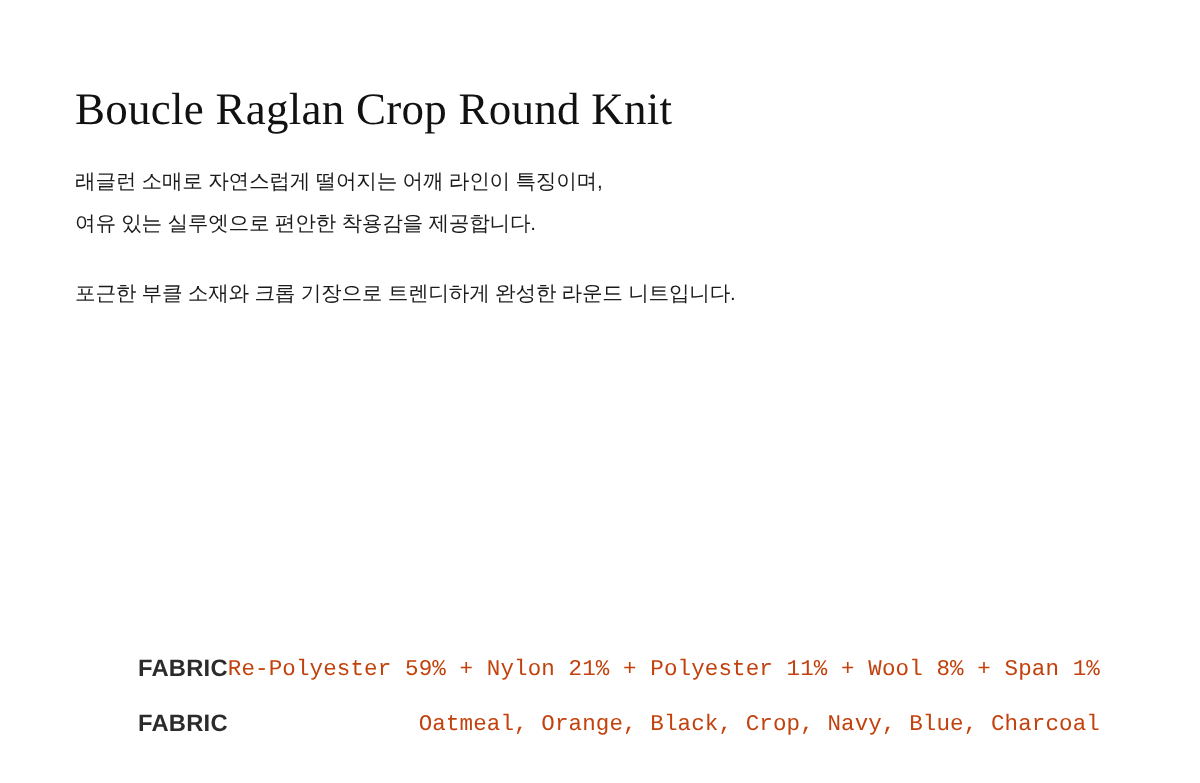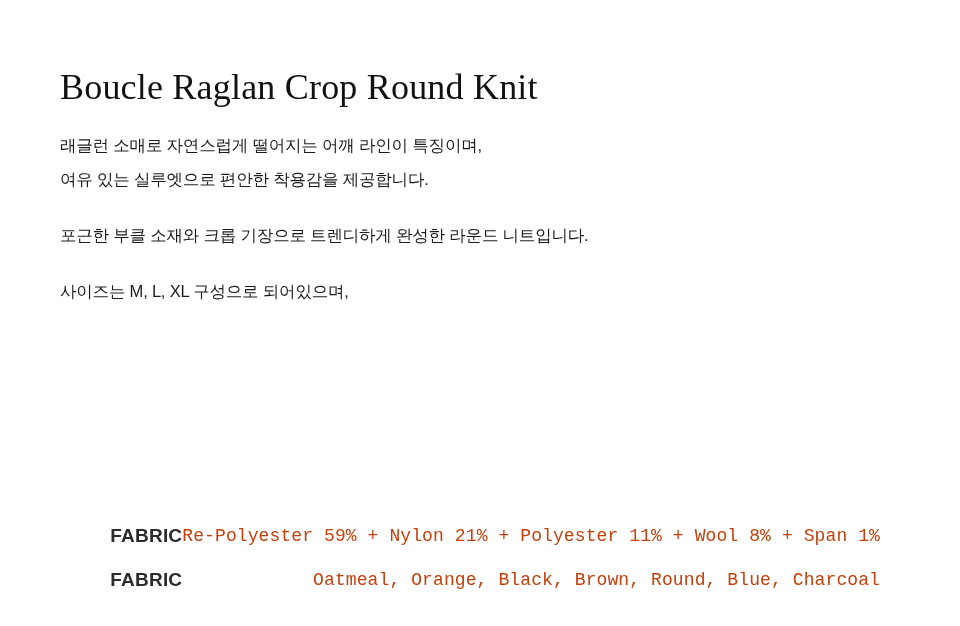--- a/index.html
+++ b/index.html
@@ -109,31 +109,30 @@
       <span class="desc-line">래글런 소매로 자연스럽게 떨어지는 어깨 라인이 특징이며,</span>
       <span class="desc-line">여유 있는 실루엣으로 편안한 착용감을 제공합니다.</span>
     </p>
 
     <p class="desc-para">
       <span class="desc-line">포근한 부클 소재와 크롭 기장으로 트렌디하게 완성한 라운드 니트입니다.</span>
     </p>
 
 
     <p class="desc-para">
-      <span class="desc-line">사이즈는 M, L, XL 구성으로 되어있으며,</span>
     </p>
 
   </div>
 
   <table class="spec-table">
     <tbody>
       <tr class="spec-row">
         <td class="spec-label">FABRIC</td>
         <td class="spec-value">Re-Polyester 59% + Nylon 21% + Polyester 11% + Wool 8% + Span 1%</td>
       </tr>
       <tr class="spec-row">
         <td class="spec-label">FABRIC</td>
-        <td class="spec-value">Oatmeal, Orange, Black, Brown, Round, Blue, Charcoal</td>
+        <td class="spec-value">Oatmeal, Orange, Black, Crop, Navy, Blue, Charcoal</td>
       </tr>
     </tbody>
   </table>
 
 </div>
 
 </body></html>

